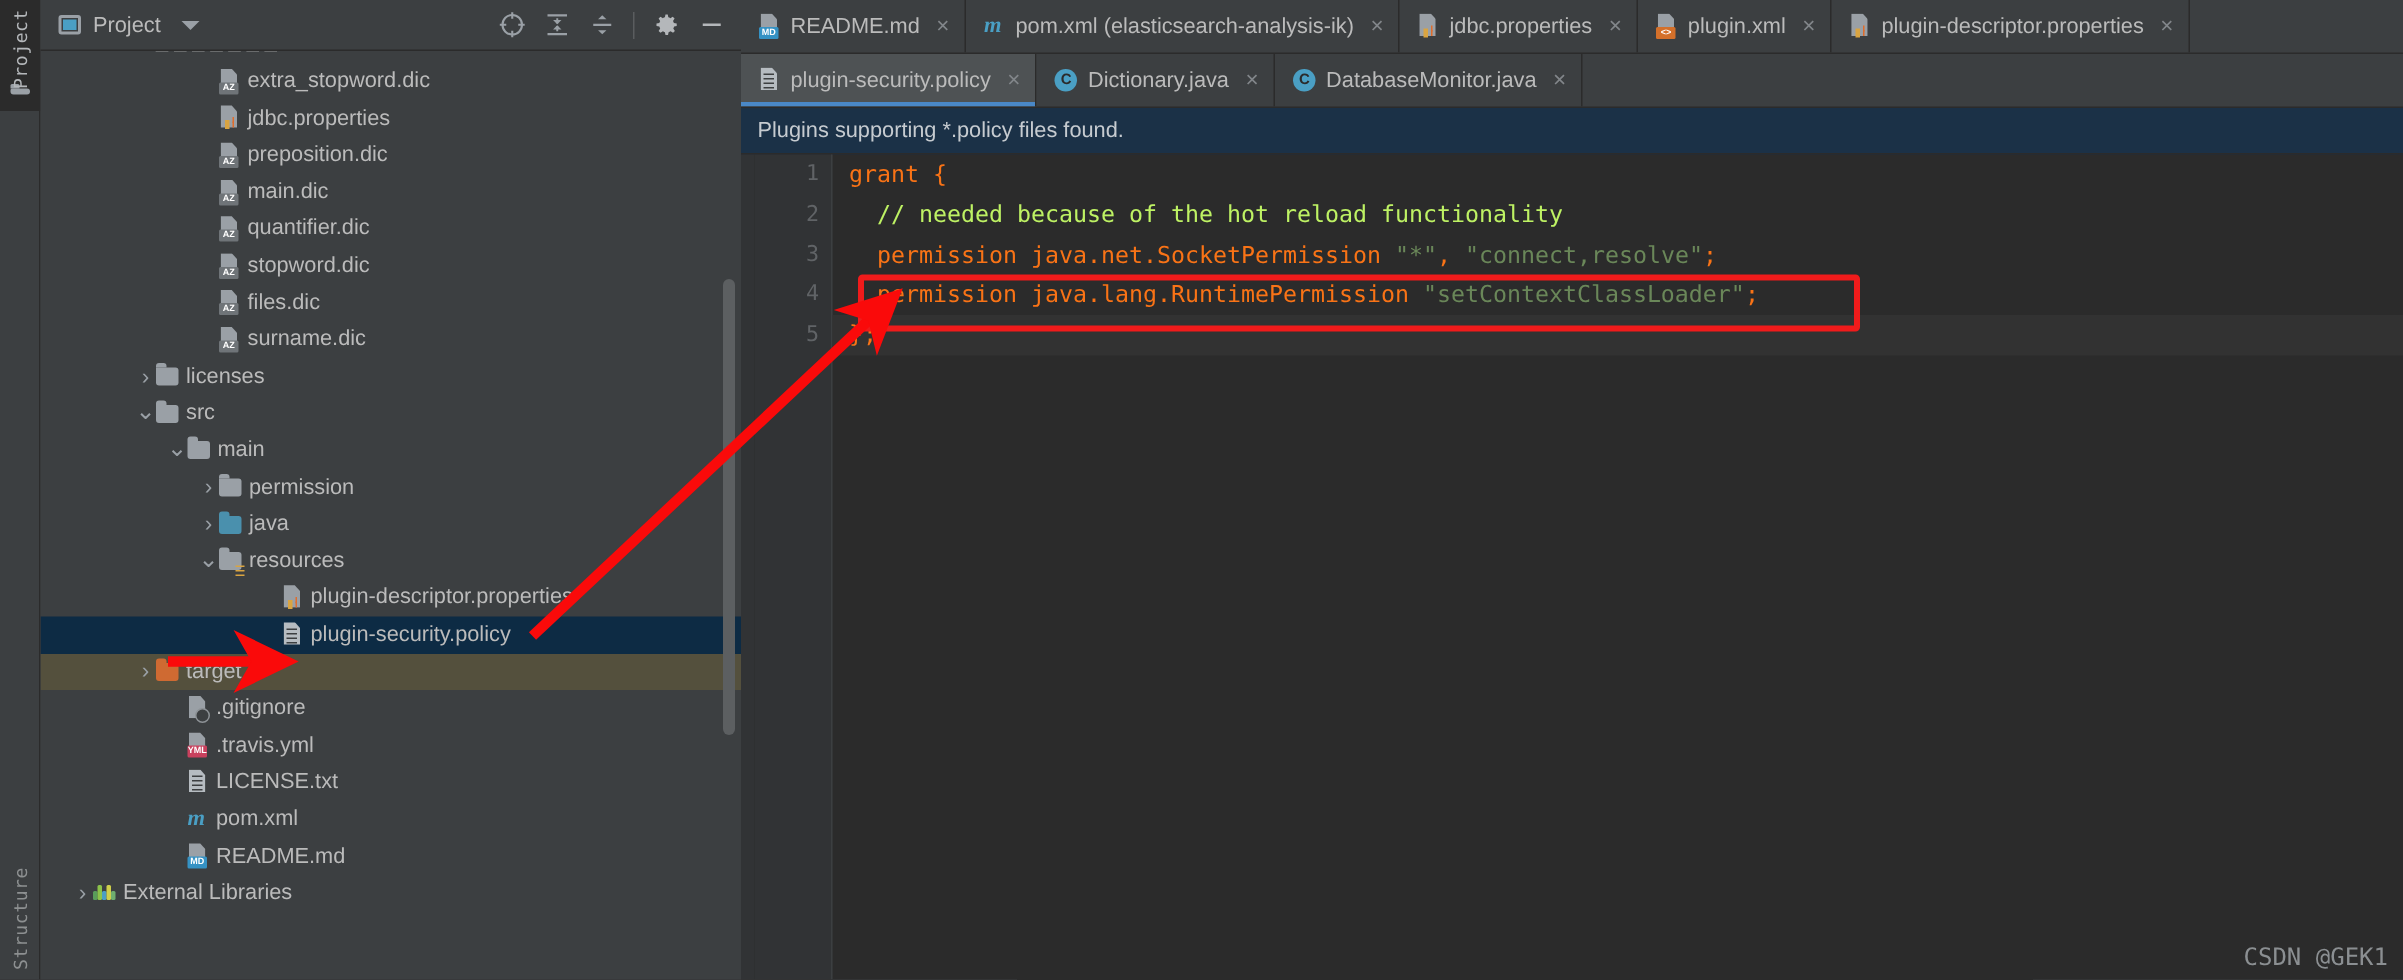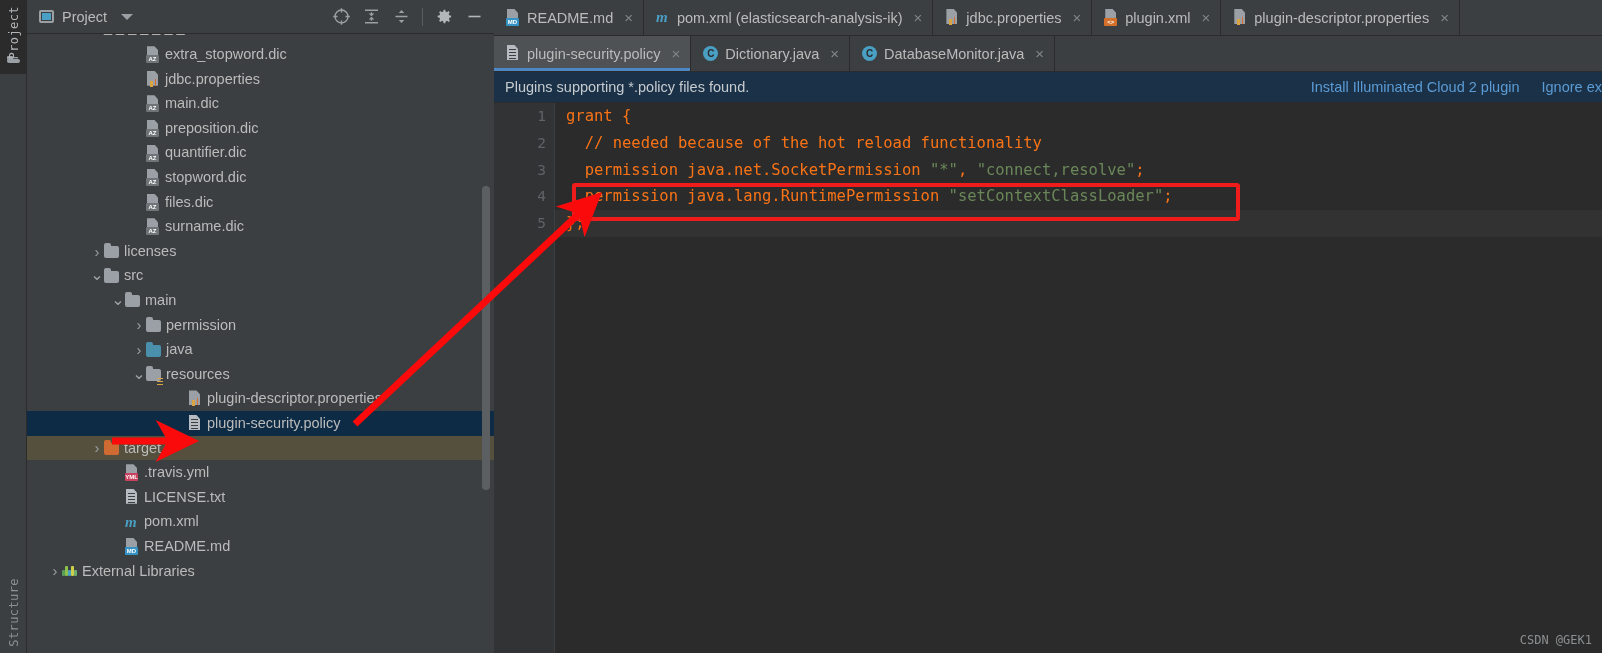--- a/index.html
+++ b/index.html
@@ -225,21 +225,21 @@
     padding-right: 8px; color: #606366; font-size: 14.5px;
     font-family: "DejaVu Sans Mono", monospace;
   }
   .codelines {
     position: absolute; left: 61px; top: 0; right: 0; height: 100%;
     font-family: "DejaVu Sans Mono", monospace;
     font-size: 15.5px; color: #a9b7c6; white-space: pre;
   }
   .cline { height: 26.8px; line-height: 26.8px; padding-left: 11px; }
   .cline.caretline { background: #323232; }
-  .tok-cmt { color: #f97316; }
+  .tok-cmt { color: #bef264; }
   .tok-str { color: #6a8759; }
   .tok-plain { color: #f97316; }
   .caret {
     display: inline-block; width: 1.5px; height: 17px; background: #bbbbbb;
     vertical-align: -3px;
   }
   .bulb {
     position: absolute; width: 15px; height: 15px; border-radius: 50%;
     background: #f2c14e;
   }
@@ -251,21 +251,21 @@
 
   
   .redbox {
     position: absolute; border: 4px solid #f01b1b; border-radius: 3px;
     pointer-events: none;
   }
   .anno-svg { position: absolute; left: 0; top: 0; width: 1602px; height: 653px; pointer-events: none; }
 
   .watermark {
     position: absolute; right: 10px; bottom: 6px;
-    font-size: 12px; color: #8b8f92;
+    font-size: 16px; color: #8b8f92;
     font-family: "DejaVu Sans Mono", monospace;
   }
 </style>
 </head>
 <body>
 
 <div id="app">
 
   <div class="toolstrip">
     <div class="toolstrip-btn active" style="top:0;height:74px;">
@@ -332,26 +332,26 @@
             <span class="label">extra_stopword.dic</span>
           </div>
           <div class="tree-row" style="padding-left: 105px;">
             <span class="arrow" style="font-size:15px;"></span>
             <span class="tico"><span class="fileico props"><span class="page"></span></span></span>
             <span class="label">jdbc.properties</span>
           </div>
           <div class="tree-row" style="padding-left: 105px;">
             <span class="arrow" style="font-size:15px;"></span>
             <span class="tico"><span class="fileico"><span class="page"></span><span class="badge az">AZ</span></span></span>
+            <span class="label">preposition.dic</span>
+          </div>
+          <div class="tree-row" style="padding-left: 105px;">
+            <span class="arrow" style="font-size:15px;"></span>
+            <span class="tico"><span class="fileico"><span class="page"></span><span class="badge az">AZ</span></span></span>
             <span class="label">main.dic</span>
-          </div>
-          <div class="tree-row" style="padding-left: 105px;">
-            <span class="arrow" style="font-size:15px;"></span>
-            <span class="tico"><span class="fileico"><span class="page"></span><span class="badge az">AZ</span></span></span>
-            <span class="label">preposition.dic</span>
           </div>
           <div class="tree-row" style="padding-left: 105px;">
             <span class="arrow" style="font-size:15px;"></span>
             <span class="tico"><span class="fileico"><span class="page"></span><span class="badge az">AZ</span></span></span>
             <span class="label">quantifier.dic</span>
           </div>
           <div class="tree-row" style="padding-left: 105px;">
             <span class="arrow" style="font-size:15px;"></span>
             <span class="tico"><span class="fileico"><span class="page"></span><span class="badge az">AZ</span></span></span>
             <span class="label">stopword.dic</span>
@@ -403,20 +403,25 @@
           </div>
           <div class="tree-row selected" style="padding-left: 147px;">
             <span class="arrow" style="font-size:15px;"></span>
             <span class="tico"><span class="fileico policy"><span class="page"></span></span></span>
             <span class="label">plugin-security.policy</span>
           </div>
           <div class="tree-row excluded-row" style="padding-left: 63px;">
             <span class="arrow" style="font-size:15px;">›</span>
             <span class="tico"><span class="folderico excluded"></span></span>
             <span class="label">target</span>
+          </div>
+          <div class="tree-row" style="padding-left: 84px;">
+            <span class="arrow" style="font-size:15px;"></span>
+            <span class="tico"><span class="fileico git"><span class="page"></span></span></span>
+            <span class="label">.gitignore</span>
           </div>
           <div class="tree-row" style="padding-left: 84px;">
             <span class="arrow" style="font-size:15px;"></span>
             <span class="tico"><span class="fileico"><span class="page"></span><span class="badge yml">YML</span></span></span>
             <span class="label">.travis.yml</span>
           </div>
           <div class="tree-row" style="padding-left: 84px;">
             <span class="arrow" style="font-size:15px;"></span>
             <span class="tico"><span class="fileico policy"><span class="page"></span></span></span>
             <span class="label">LICENSE.txt</span>
@@ -496,24 +501,20 @@
         </div>
         <div class="etab">
           <span class="jclass-ico">C</span>
           <span>DatabaseMonitor.java</span>
           <span class="tab-close">×</span>
         </div>
       </div>
 
     <div class="notifbar">
       <span>Plugins supporting *.policy files found.</span>
-      <div class="notif-actions">
-        <span class="notif-link">Install Illuminated Cloud 2 plugin</span>
-        <span class="notif-link">Ignore ex</span>
-      </div>
     </div>
 
     <div class="code-wrap">
       <div class="gutter-edge"></div>
       <div class="gutter" id="gutter">
           <div class="lnum">1</div>
           <div class="lnum">2</div>
           <div class="lnum">3</div>
           <div class="lnum">4</div>
           <div class="lnum">5</div>

